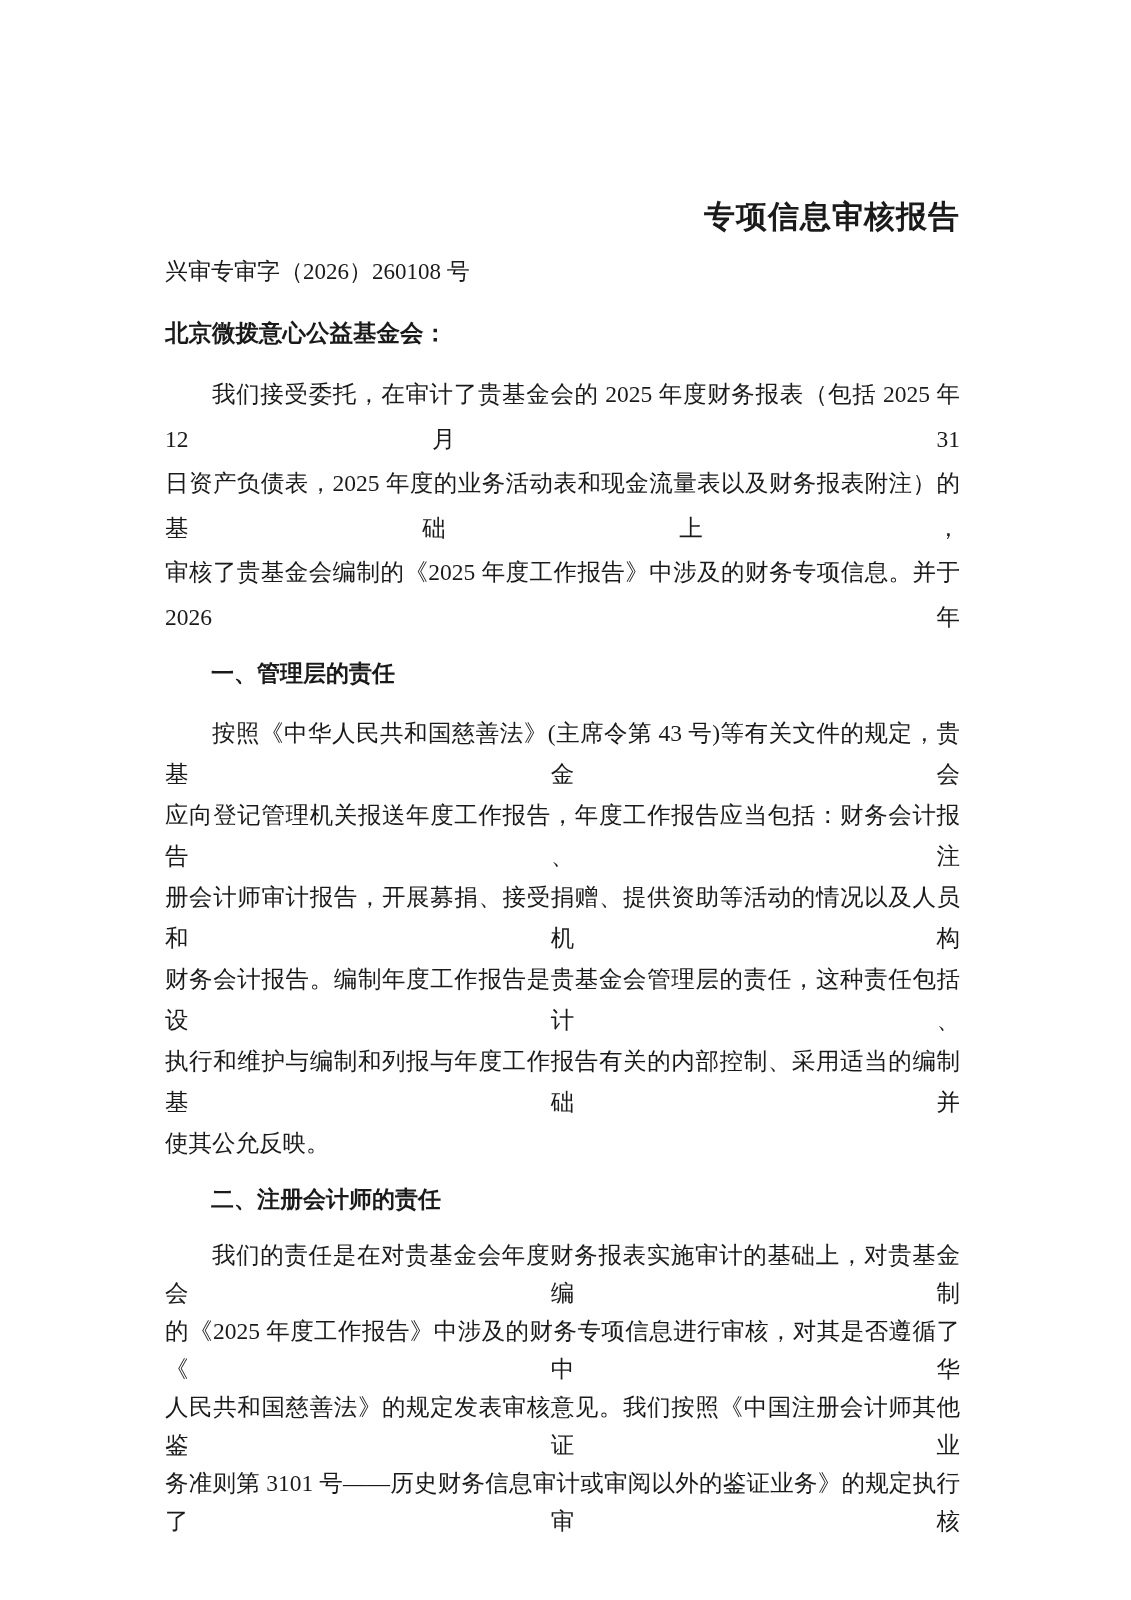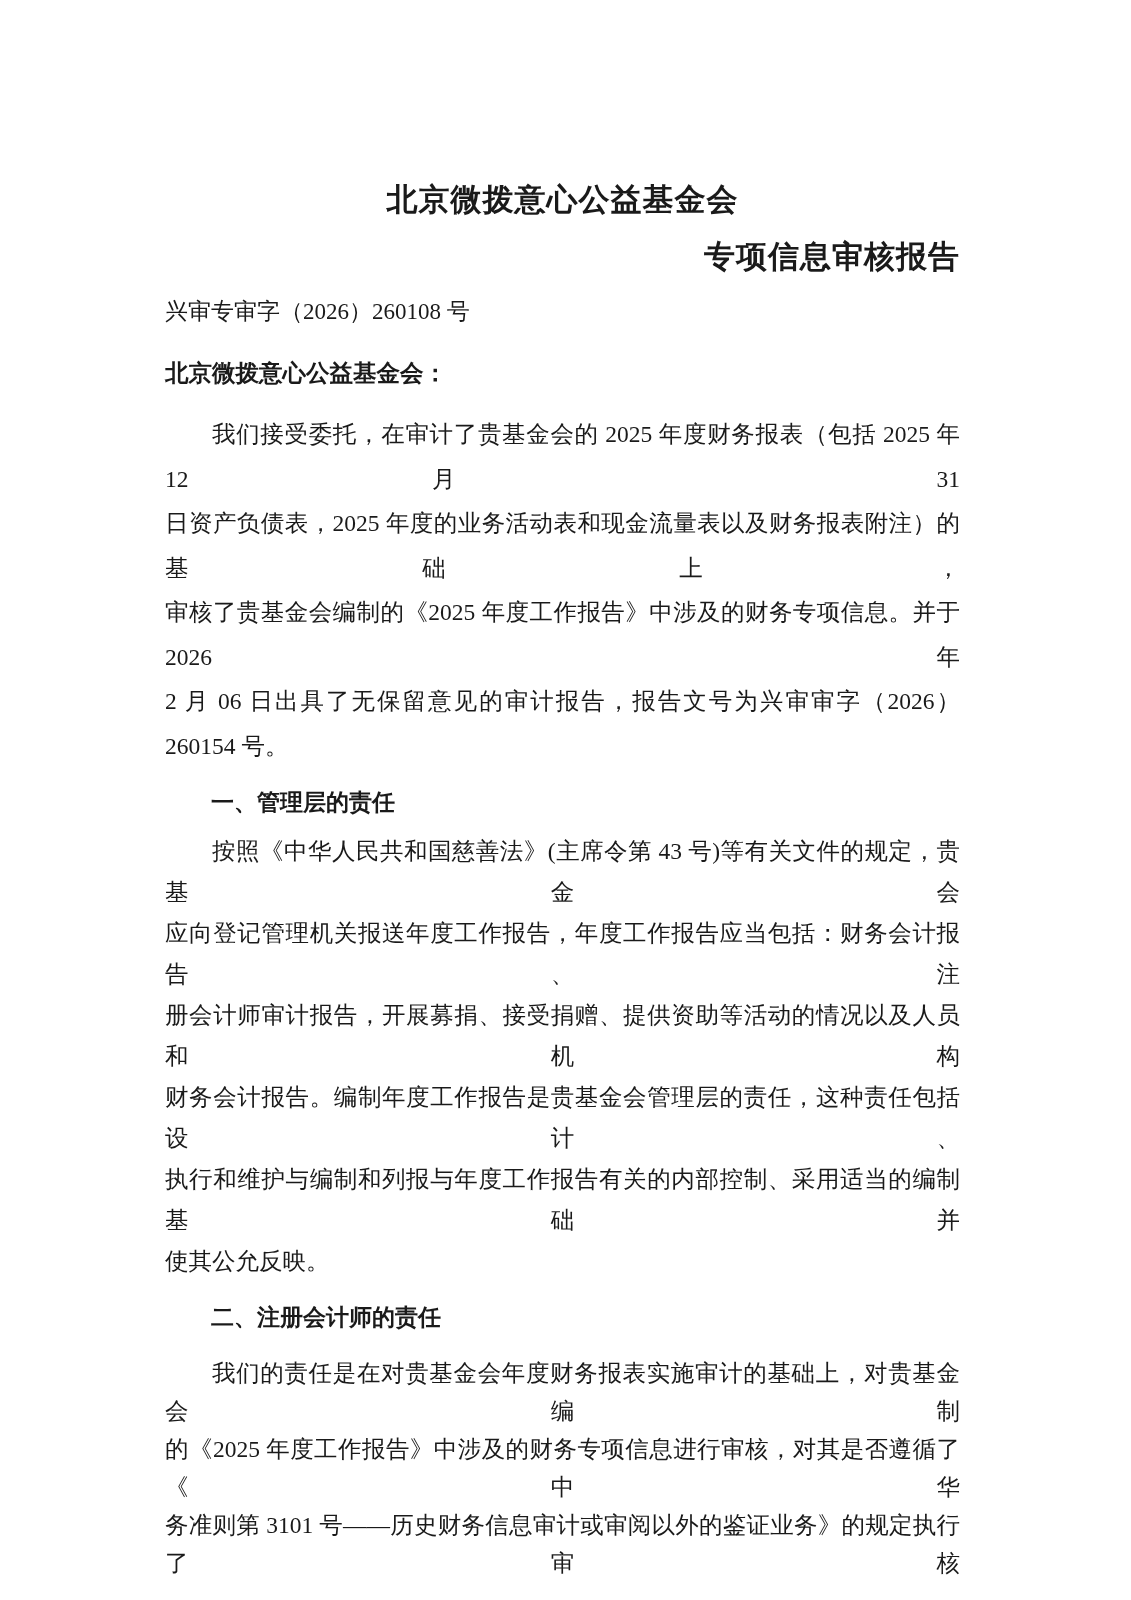--- a/index.html
+++ b/index.html
@@ -58,65 +58,64 @@
   .para .line {
     line-height: 44.5px;
     text-align: justify;
     text-align-last: justify;
   }
   .para .line:first-child { text-indent: 2em; }
   .para .line.last { text-align-last: left; }
   .para.intro { margin-top: 17px; }
   .para.lh-41 .line { line-height: 41px; }
   .para.lh-38 .line { line-height: 38px; }
-  .para.mt-6  { margin-top: 6px; }
+  .para.mt-6  { margin-top: 17px; }
   .para.mt-14 { margin-top: 14px; }
   .heading {
     margin: 13px 0 0 0;
     font-size: 23px;
     line-height: 44px;
     font-weight: 700;
     text-indent: 2em;
   }
   .heading.h2m { margin-top: 14px; }
 </style>
 </head>
 <body>
 
 <div class="page">
   <div class="content">
 
-    <h1 class="title">北京微拨意心公益基金会</h1>
 
     <h2 class="subtitle">专项信息审核报告</h2>
 
     <div class="ref">兴审专审字（2026）260108 号</div>
 
     <div class="addressee">北京微拨意心公益基金会：</div>
 
     <div class="para intro">
         <div class="line">我们接受委托，在审计了贵基金会的 2025 年度财务报表（包括 2025 年 12 月 31</div>
         <div class="line">日资产负债表，2025 年度的业务活动表和现金流量表以及财务报表附注）的基础上，</div>
         <div class="line">审核了贵基金会编制的《2025 年度工作报告》中涉及的财务专项信息。并于 2026 年</div>
-        <div class="line last">2 月 06 日出具了无保留意见的审计报告，报告文号为兴审审字（2026）260154 号。</div>
       </div>
 
     <div class="heading">一、管理层的责任</div>
 
     <div class="para lh-41 mt-6">
         <div class="line">按照《中华人民共和国慈善法》(主席令第 43 号)等有关文件的规定，贵基金会</div>
         <div class="line">应向登记管理机关报送年度工作报告，年度工作报告应当包括：财务会计报告、注</div>
         <div class="line">册会计师审计报告，开展募捐、接受捐赠、提供资助等活动的情况以及人员和机构</div>
         <div class="line">财务会计报告。编制年度工作报告是贵基金会管理层的责任，这种责任包括设计、</div>
         <div class="line">执行和维护与编制和列报与年度工作报告有关的内部控制、采用适当的编制基础并</div>
         <div class="line last">使其公允反映。</div>
       </div>
 
     <div class="heading h2m">二、注册会计师的责任</div>
 
     <div class="para lh-38 mt-14">
         <div class="line">我们的责任是在对贵基金会年度财务报表实施审计的基础上，对贵基金会编制</div>
         <div class="line">的《2025 年度工作报告》中涉及的财务专项信息进行审核，对其是否遵循了《中华</div>
+        <div class="line">人民共和国慈善法》的规定发表审核意见。我们按照《中国注册会计师其他鉴证业</div>
         <div class="line">务准则第 3101 号——历史财务信息审计或审阅以外的鉴证业务》的规定执行了审核</div>
       </div>
 
   </div>
 </div>
 
 </body></html>

